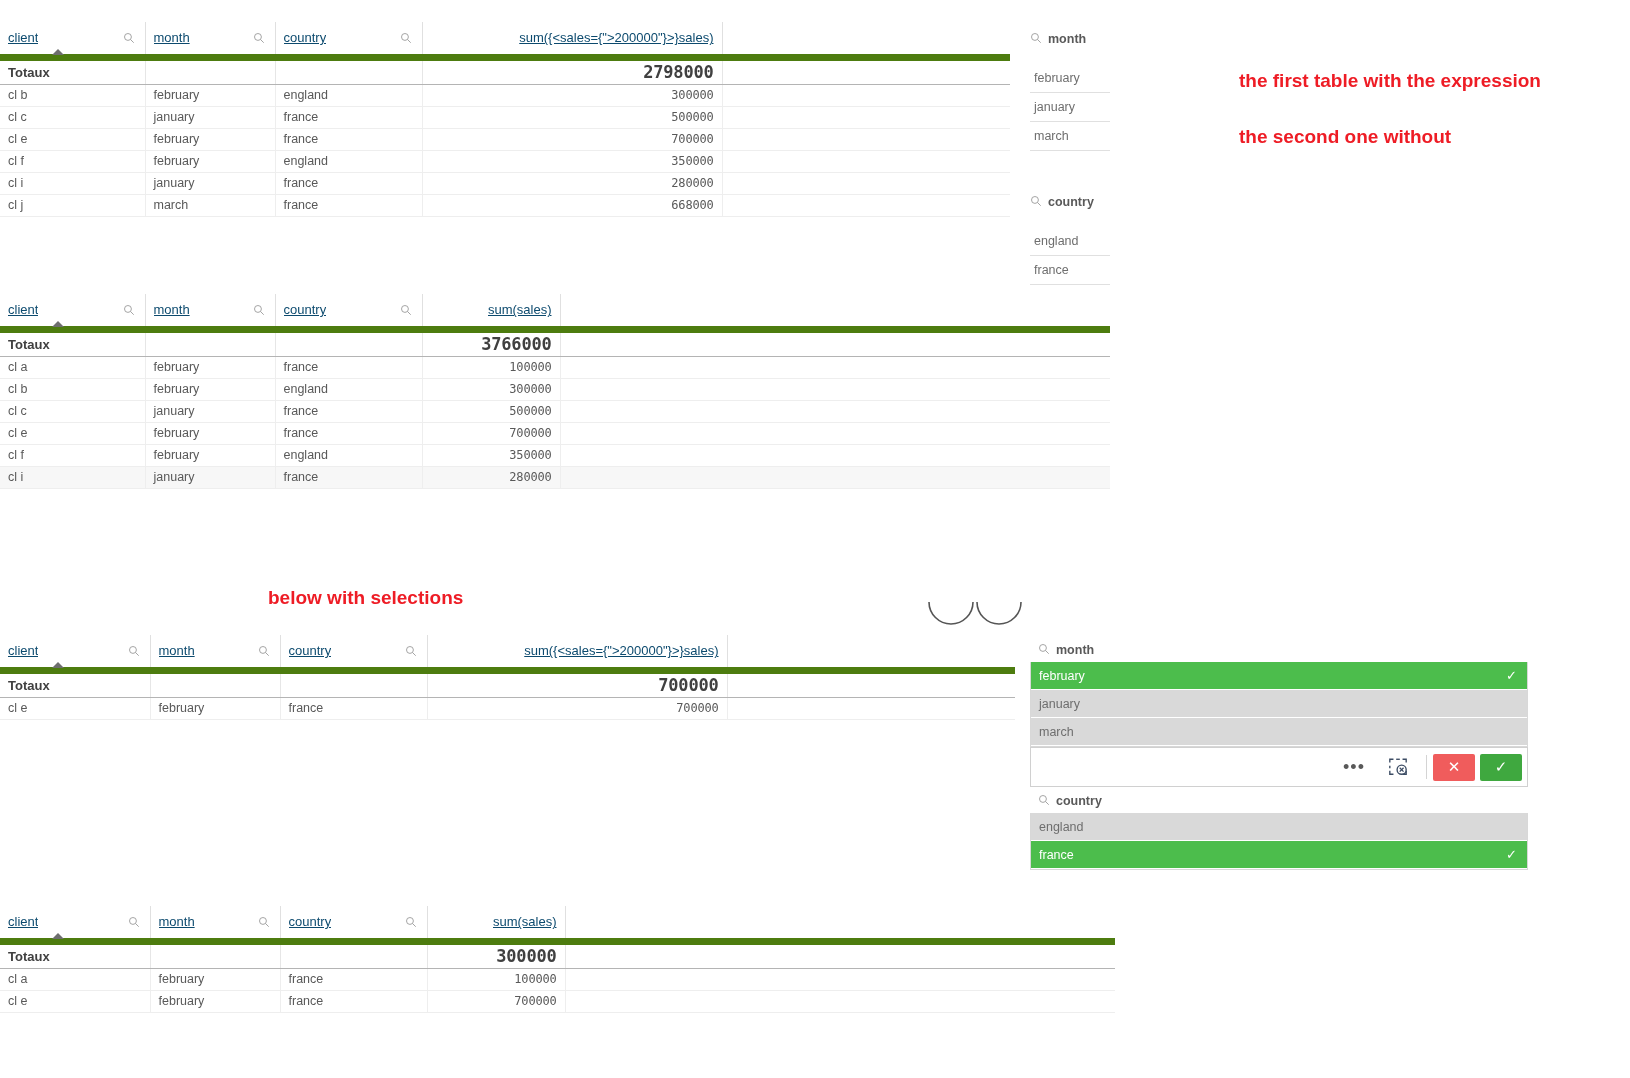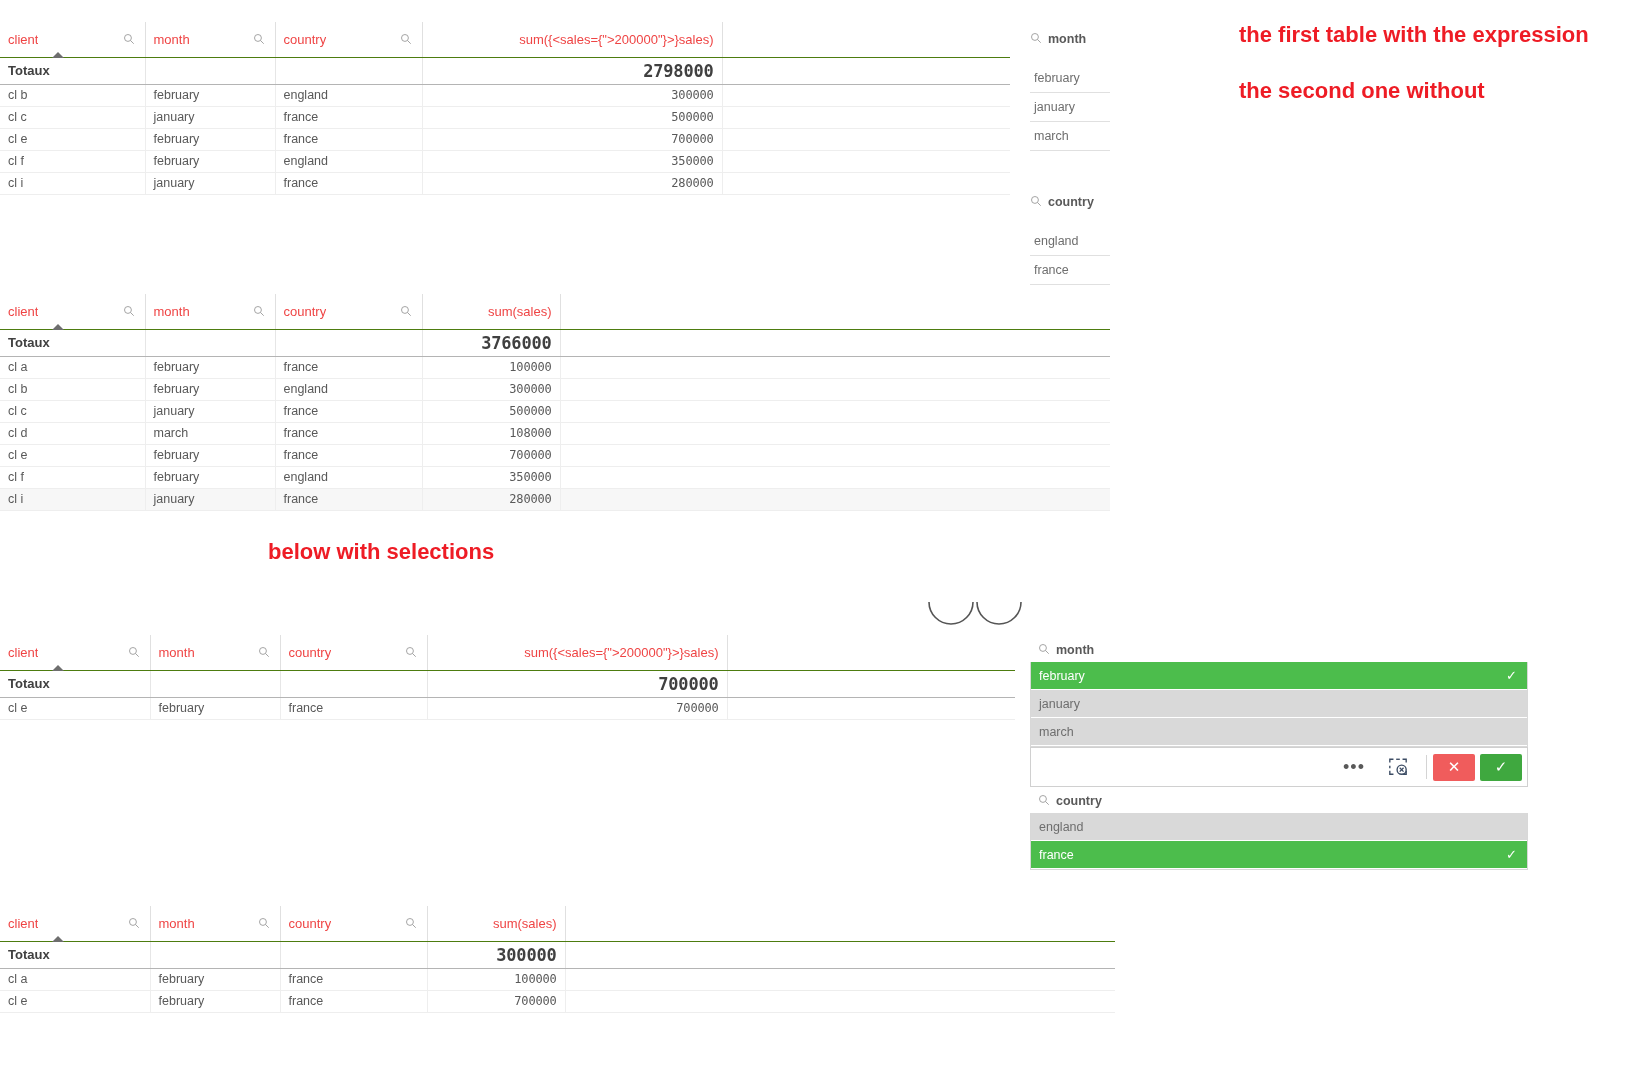--- a/index.html
+++ b/index.html
@@ -12,28 +12,29 @@
   }
   #root { position: relative; width: 1630px; height: 1078px; }
 
   
   .qtable { position: absolute; background: #fff; }
   .qtable table { border-collapse: collapse; table-layout: fixed; }
   .qtable td, .qtable th { padding: 0; margin: 0; }
 
   .hdr-row th {
     height: 35px;
-    border-bottom: 1px solid #4d7c0f;
+    border-bottom: 7px solid #4d7c0f;
     border-right: 1px solid #e0e0e0;
     font-weight: 400;
     font-size: 13px;
-    color: #ef4444;
+    color: #0c4a6e;
     vertical-align: middle;
     position: relative;
     background: #fff;
+    text-decoration: underline;
   }
   .hdr-row th.last-col { border-right: none; }
   .hdr-inner { display: flex; align-items: center; padding: 0 8px; height: 100%; }
   .hdr-inner.right { justify-content: flex-end; }
   .hdr-label { white-space: nowrap; overflow: hidden; text-overflow: ellipsis; }
   .hdr-search {
     margin-left: auto; color: #9a9a9a; font-size: 13px;
     display: inline-flex; align-items: center; justify-content: center;
     width: 16px; height: 16px; flex: 0 0 16px;
   }
@@ -131,24 +132,25 @@
     display: flex; align-items: center; justify-content: center;
     color: #fff; font-size: 15px; border-radius: 2px;
   }
   .tb-btn.red { background: #f05c5c; }
   .tb-btn.green { background: #3fa83f; }
 
   
   .annot {
     position: absolute;
     color: #ee1c25;
-    font-size: 22px;
+    font-size: 19px;
     font-weight: bold;
     white-space: nowrap;
     font-family: "Liberation Sans", sans-serif;
+    margin-top: 48px;
   }
 
   
   .arcs { position: absolute; }
 </style>
 </head>
 <body>
 
 <div id="root">
 
@@ -298,20 +300,37 @@
               <div class="cell">cl i</div>
             </td>
           <td>
               <div class="cell">january</div>
             </td>
           <td>
               <div class="cell">france</div>
             </td>
           <td>
               <div class="cell right num">280000</div>
+            </td>
+          <td class="last-col">
+              <div class="cell"></div>
+            </td>
+        </tr>
+        <tr class="data-row">
+          <td>
+              <div class="cell">cl j</div>
+            </td>
+          <td>
+              <div class="cell">march</div>
+            </td>
+          <td>
+              <div class="cell">france</div>
+            </td>
+          <td>
+              <div class="cell right num">668000</div>
             </td>
           <td class="last-col">
               <div class="cell"></div>
             </td>
         </tr>
       </tbody>
     </table>
   </div>
 
   <div class="fpane" style="left:1030px; top:26px;">
@@ -462,37 +481,20 @@
               <div class="cell">cl c</div>
             </td>
           <td>
               <div class="cell">january</div>
             </td>
           <td>
               <div class="cell">france</div>
             </td>
           <td>
               <div class="cell right num">500000</div>
-            </td>
-          <td class="last-col">
-              <div class="cell"></div>
-            </td>
-        </tr>
-        <tr class="data-row">
-          <td>
-              <div class="cell">cl d</div>
-            </td>
-          <td>
-              <div class="cell">march</div>
-            </td>
-          <td>
-              <div class="cell">france</div>
-            </td>
-          <td>
-              <div class="cell right num">108000</div>
             </td>
           <td class="last-col">
               <div class="cell"></div>
             </td>
         </tr>
         <tr class="data-row">
           <td>
               <div class="cell">cl e</div>
             </td>
           <td>

